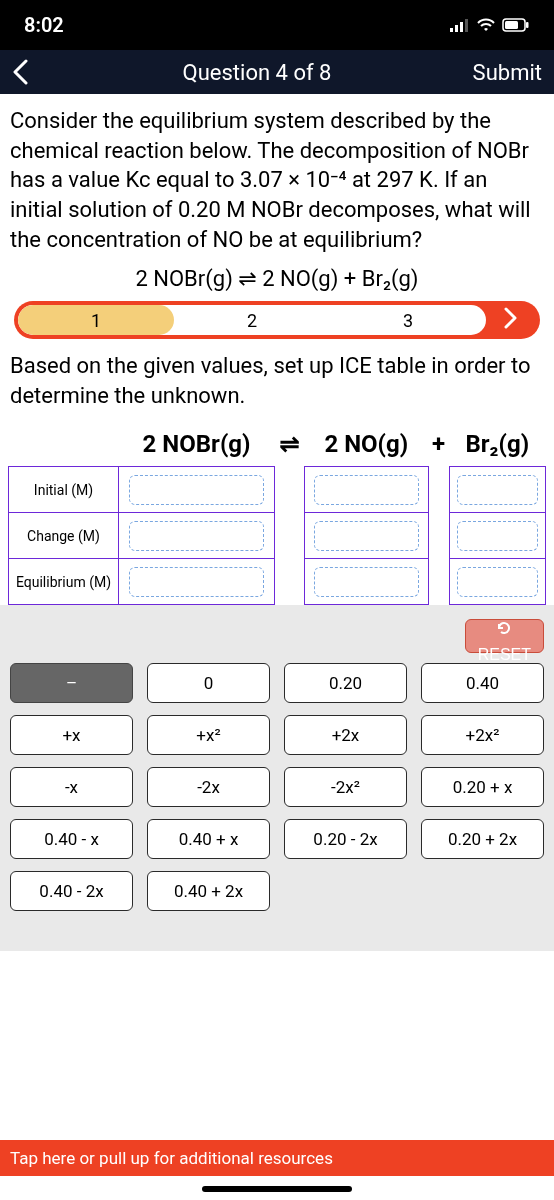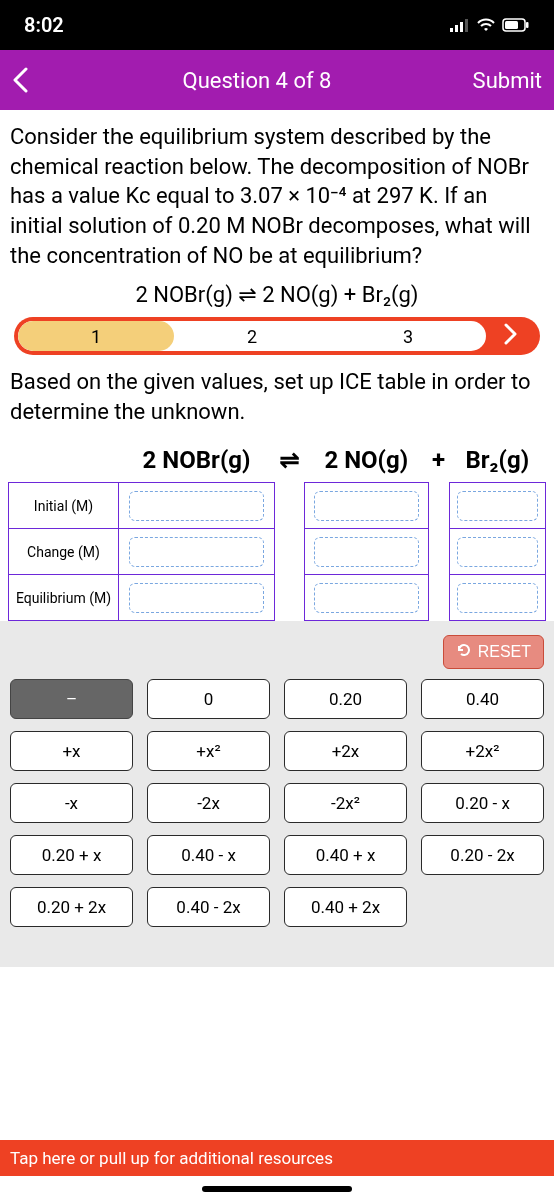--- a/index.html
+++ b/index.html
@@ -17,23 +17,23 @@
     color: #fff;
     display: flex;
     align-items: center;
     justify-content: space-between;
     padding: 1px 24px;
     font-weight: 600;
     font-size: 20px;
   }
   .status-right { display: flex; gap: 6px; align-items: center; }
   .header {
-    background: #a21caf;
+    background: #0f172a;
     color: #fff;
-    height: 60px;
+    height: 44px;
     display: flex;
     align-items: center;
     justify-content: space-between;
     padding: 0 12px;
     font-size: 22px;
   }
   .header-back { width: 40px; display:flex; align-items:center; }
   .header-title { flex:1; text-align:center; }
   .header-submit { width: 80px; text-align:right; }
   .body-content { padding: 8px 8px 0 8px; }
@@ -124,20 +124,21 @@
     background: #e78b80;
     color: #fff;
     border: 1px solid #c94c3a;
     border-radius: 6px;
     height: 34px;
     padding: 0 12px;
     font-size: 16px;
     display:flex;
     align-items:center;
     gap:6px;
+    flex-direction:column;
   }
   .tile-grid {
     display: grid;
     grid-template-columns: repeat(4, 1fr);
     gap: 12px 14px;
   }
   .tile {
     background: #fff;
     border: 1px solid #2a2a2a;
     border-radius: 6px;
@@ -312,21 +313,20 @@
     <div class="tile">0</div>
     <div class="tile">0.20</div>
     <div class="tile">0.40</div>
     <div class="tile">+x</div>
     <div class="tile">+x²</div>
     <div class="tile">+2x</div>
     <div class="tile">+2x²</div>
     <div class="tile">-x</div>
     <div class="tile">-2x</div>
     <div class="tile">-2x²</div>
-    <div class="tile">0.20 - x</div>
     <div class="tile">0.20 + x</div>
     <div class="tile">0.40 - x</div>
     <div class="tile">0.40 + x</div>
     <div class="tile">0.20 - 2x</div>
     <div class="tile">0.20 + 2x</div>
     <div class="tile">0.40 - 2x</div>
     <div class="tile">0.40 + 2x</div>
   </div>
 </div>
 

